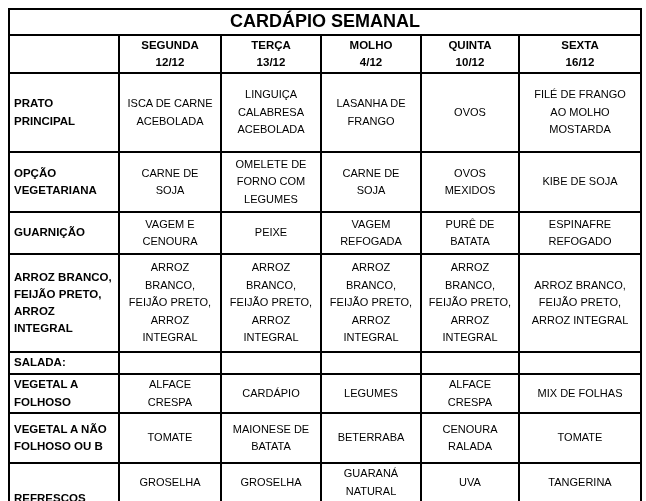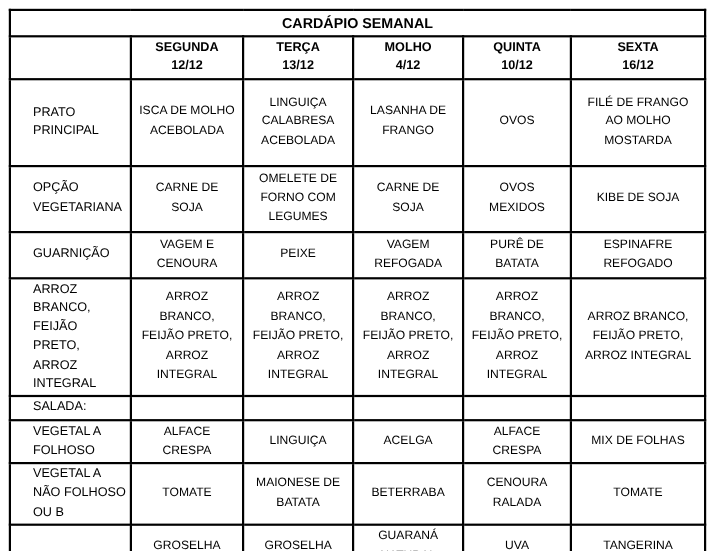--- a/index.html
+++ b/index.html
@@ -26,28 +26,28 @@
     vertical-align: middle;
     text-align: center;
     font-size: 11px;
     line-height: 1.6;
     padding: 1px 6px;
     overflow: hidden;
     word-wrap: break-word;
   }
   td.label {
     text-align: left;
-    font-weight: normal;
+    font-weight: bold;
     font-size: 11.5px;
     line-height: 1.5;
-    padding: 1px 3px 1px 20px;
+    padding: 1px 3px 1px 4px;
   }
   tr.title-row td {
     font-weight: bold;
-    font-size: 13px;
+    font-size: 18px;
     height: 20px;
     line-height: 1.2;
     padding: 1px 6px;
   }
   tr.header-row td {
     font-weight: bold;
     font-size: 11.5px;
     line-height: 1.5;
     height: 34px;
   }
@@ -99,21 +99,21 @@
         <div>10/12</div>
       </td>
       <td>
         <div>SEXTA</div>
         <div>16/12</div>
       </td>
     </tr>
 
     <tr class="r-prato">
       <td class="label">PRATO PRINCIPAL</td>
-      <td>ISCA DE MOLHO ACEBOLADA</td>
+      <td>ISCA DE CARNE ACEBOLADA</td>
       <td>LINGUIÇA CALABRESA ACEBOLADA</td>
       <td>LASANHA DE FRANGO</td>
       <td>OVOS</td>
       <td>FILÉ DE FRANGO AO MOLHO MOSTARDA</td>
     </tr>
 
     <tr class="r-vegetariana">
       <td class="label">OPÇÃO VEGETARIANA</td>
       <td>CARNE DE SOJA</td>
       <td>OMELETE DE FORNO COM LEGUMES</td>
@@ -145,22 +145,22 @@
       <td></td>
       <td></td>
       <td></td>
       <td></td>
       <td></td>
     </tr>
 
     <tr class="r-folhoso">
       <td class="label">VEGETAL A FOLHOSO</td>
       <td>ALFACE CRESPA</td>
-      <td>LINGUIÇA</td>
-      <td>ACELGA</td>
+      <td>CARDÁPIO</td>
+      <td>LEGUMES</td>
       <td>ALFACE CRESPA</td>
       <td>MIX DE FOLHAS</td>
     </tr>
 
     <tr class="r-naofolhoso">
       <td class="label">VEGETAL A NÃO FOLHOSO OU B</td>
       <td>TOMATE</td>
       <td>MAIONESE DE BATATA</td>
       <td>BETERRABA</td>
       <td>CENOURA RALADA</td>

